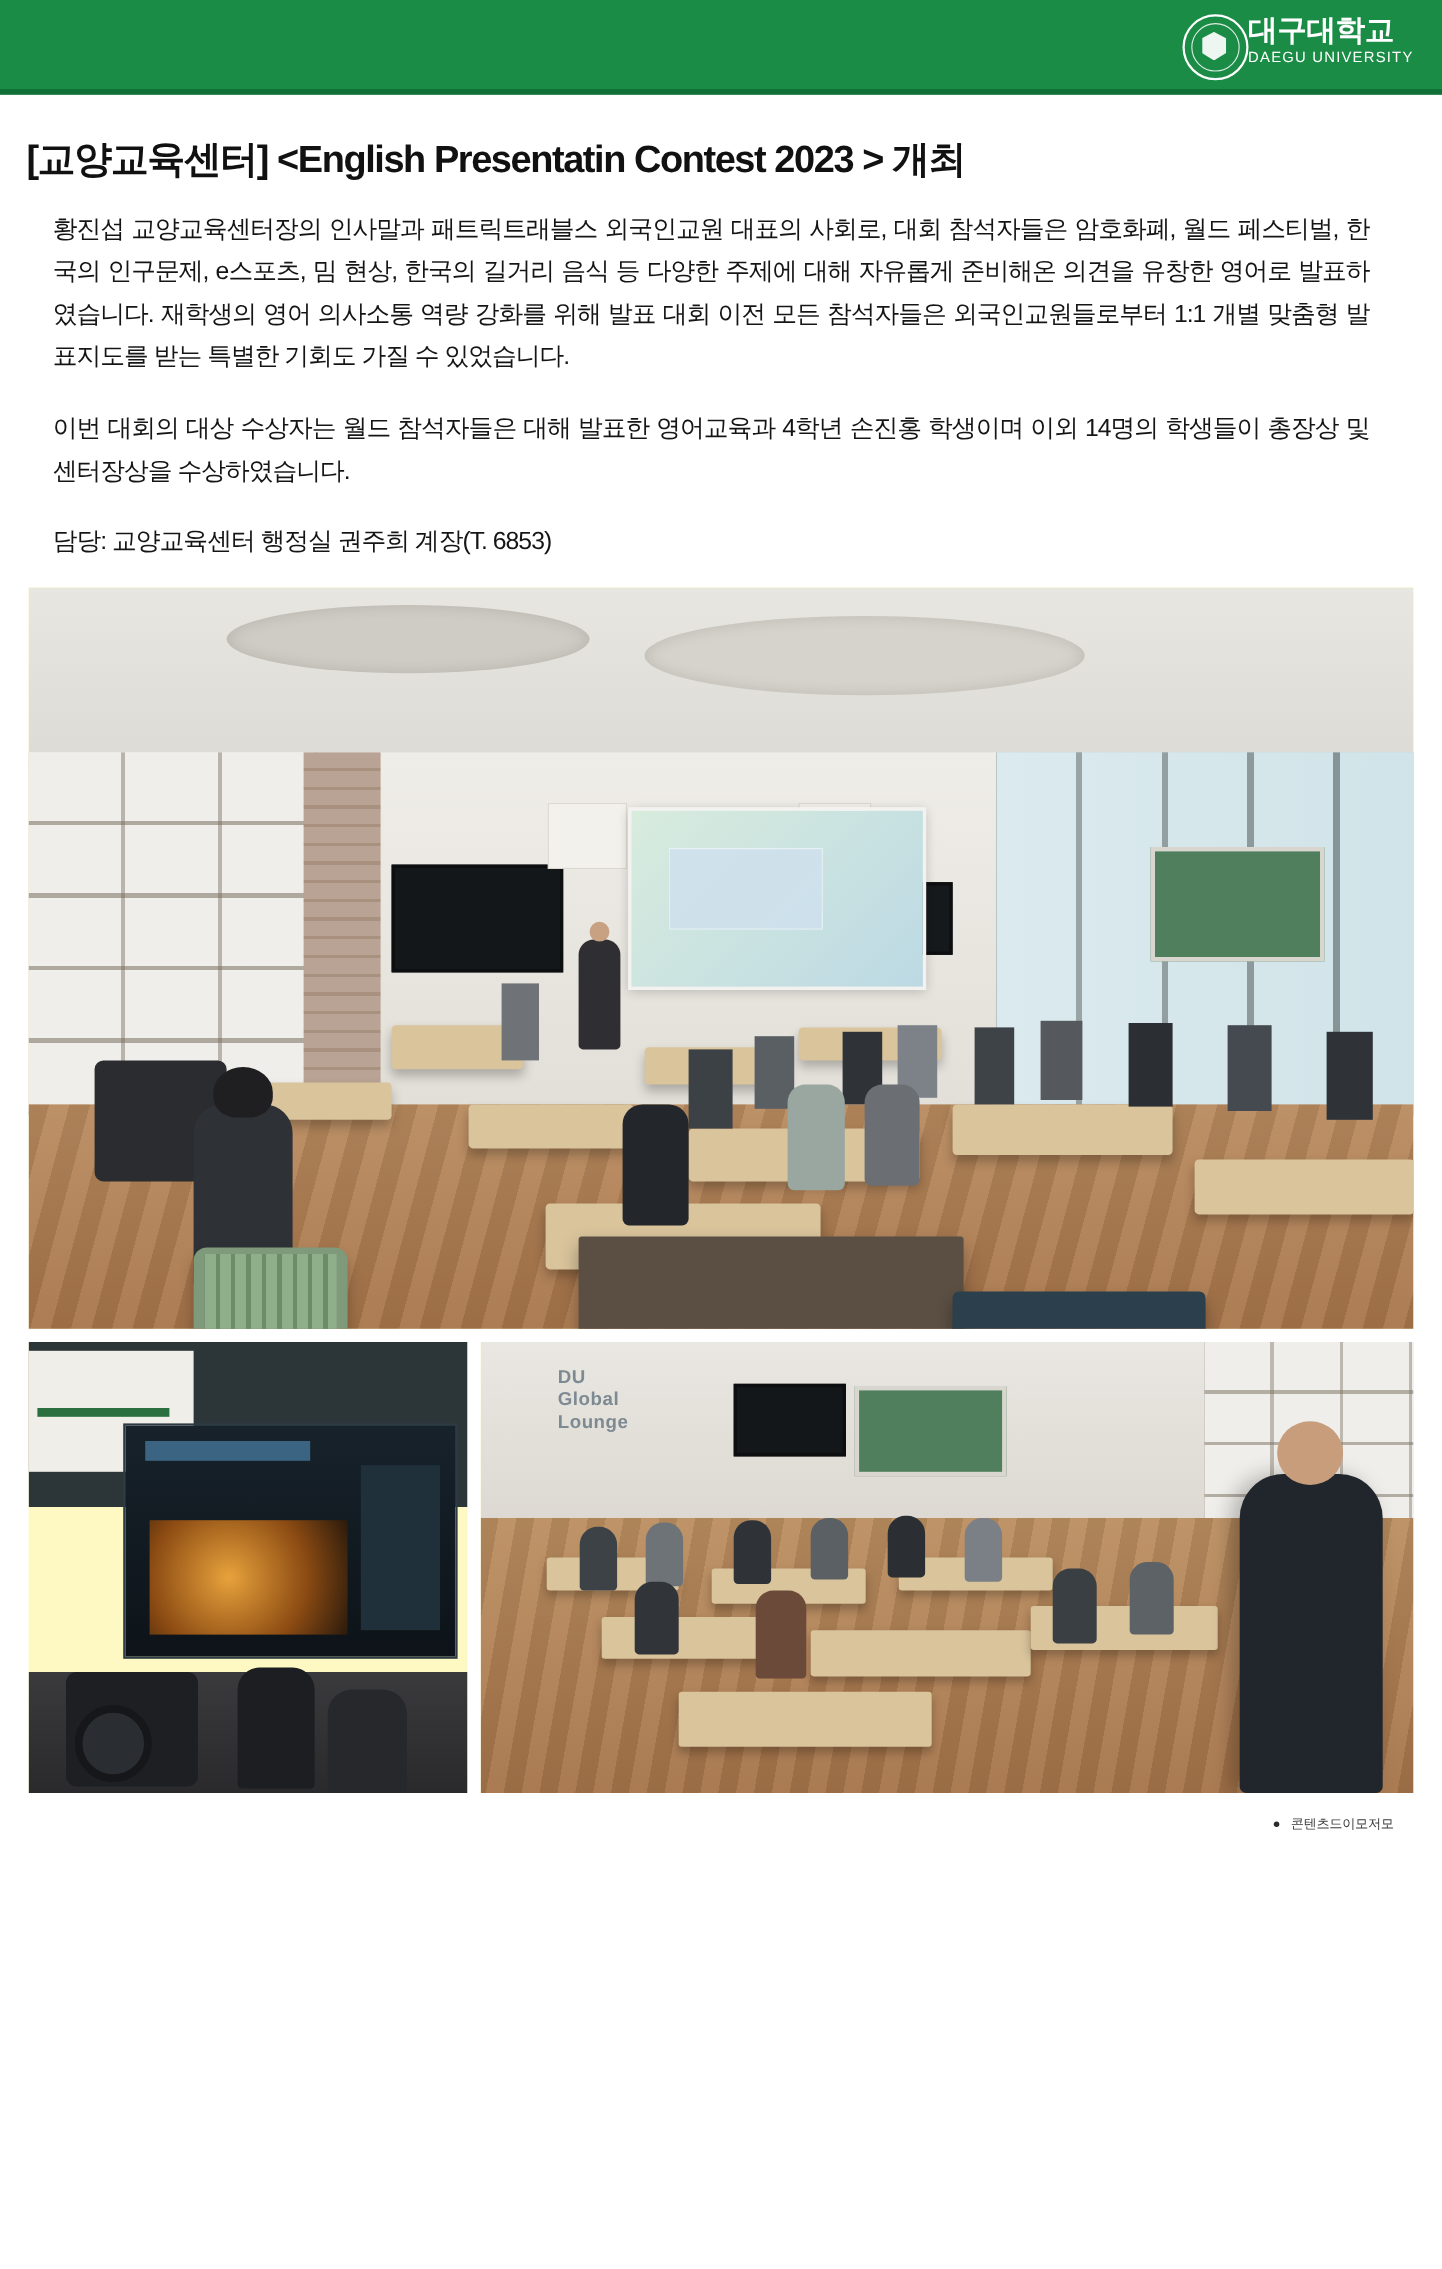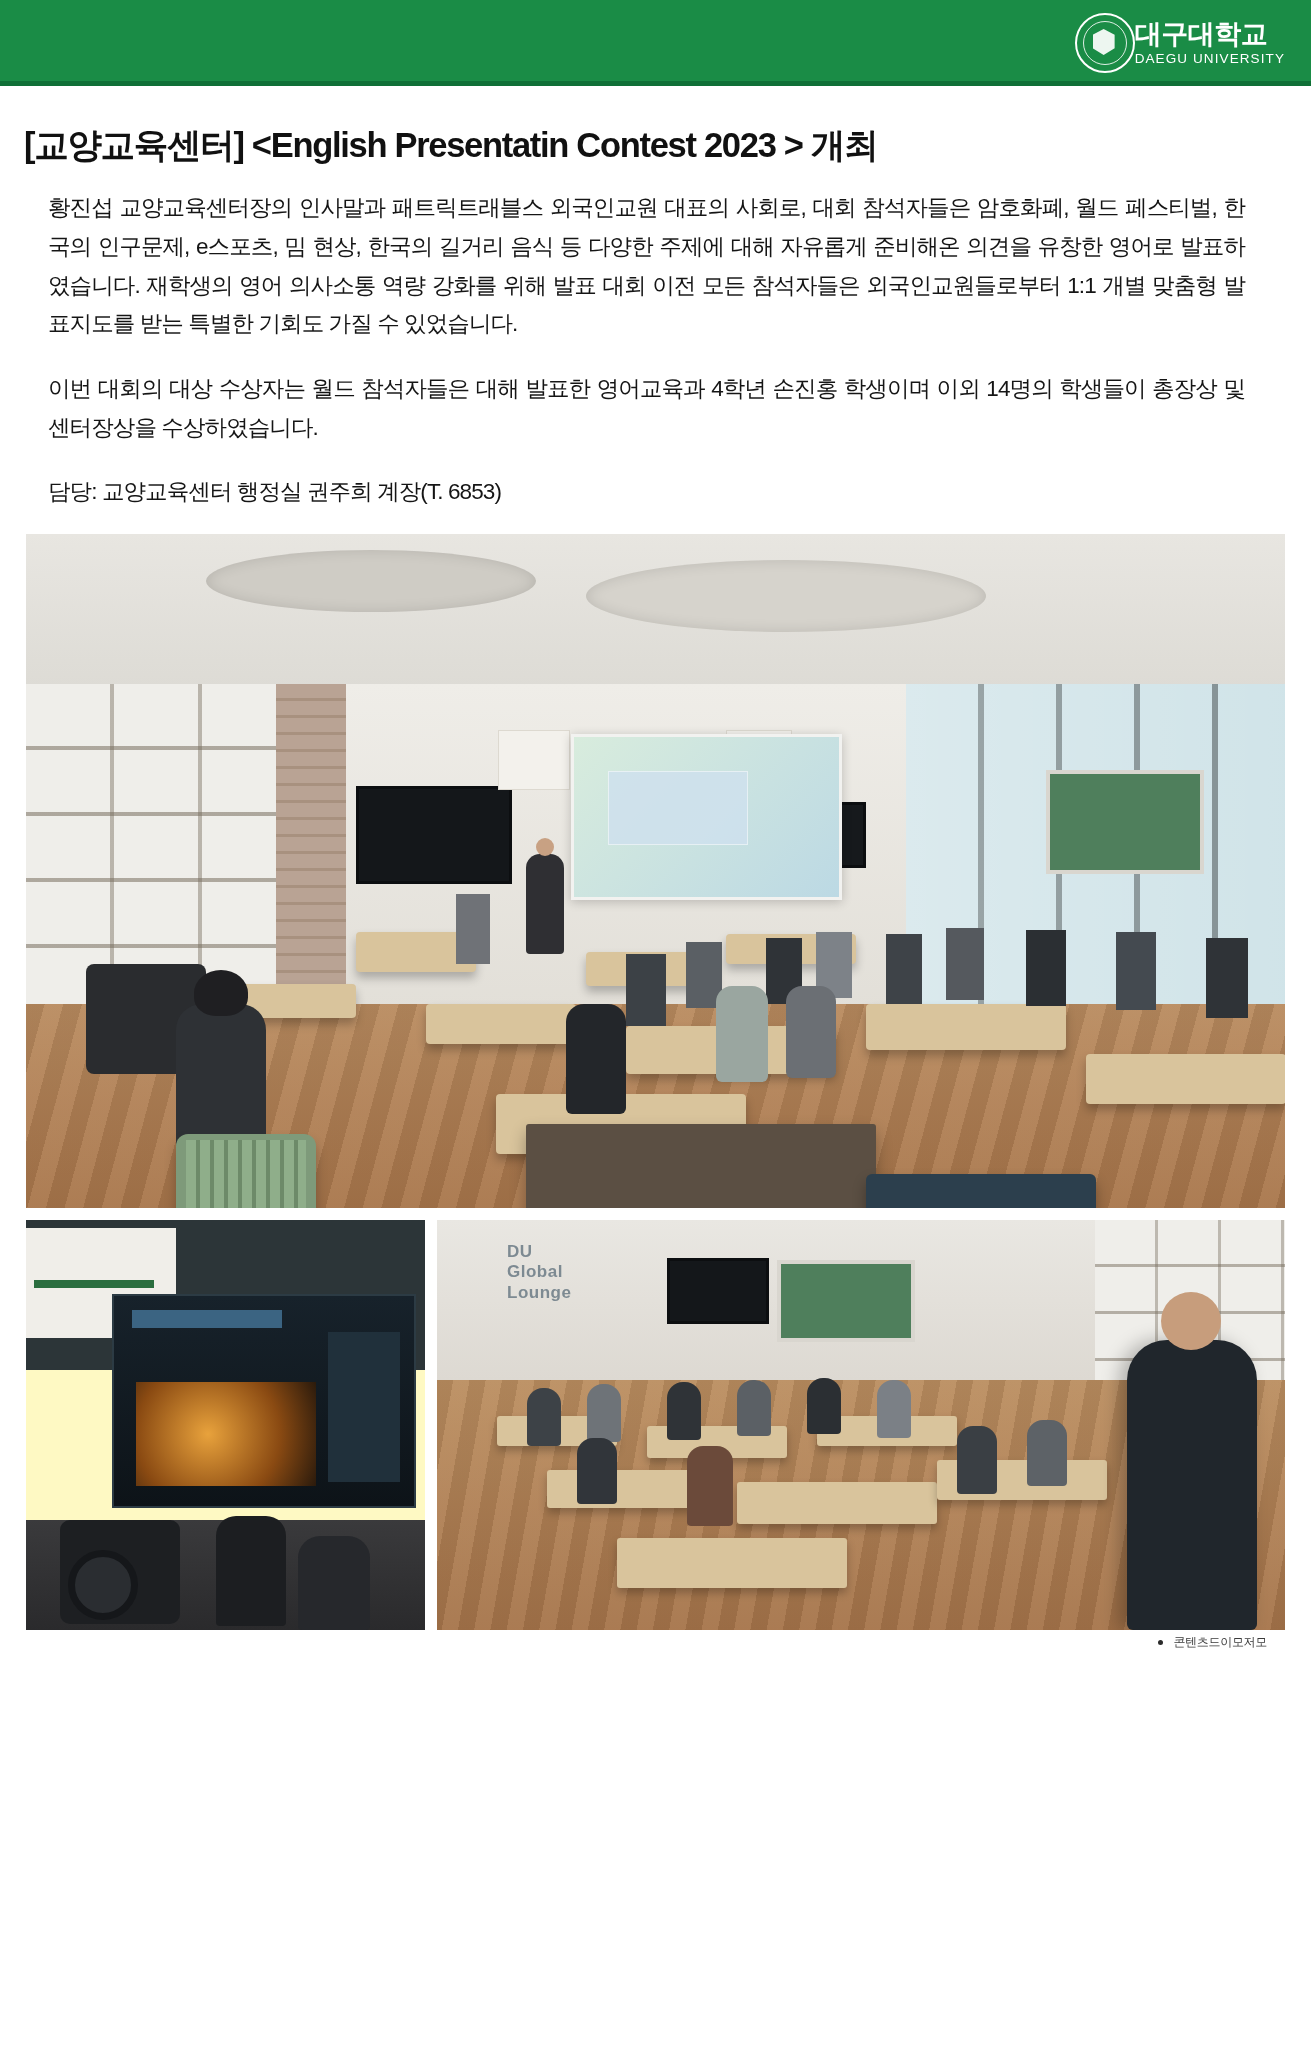--- a/index.html
+++ b/index.html
@@ -34,21 +34,21 @@
   }
   .header-band::after {
     content: "";
     position: absolute;
     left: 0; right: 0; bottom: 0;
     height: 5px;
     background: #0f6f36;
   }
   .logo-wrap {
     display: flex;
-    align-items: center;
+    align-items: flex-start;
   }
   .logo-seal {
     width: 56px;
     height: 56px;
     border-radius: 50%;
     background: #1a8c46;
     border: 2.5px solid #ffffff;
     position: relative;
     flex: 0 0 auto;
   }
@@ -384,21 +384,21 @@
     width: 60px; height: 58px; border-radius: 50%;
     background: #c79d7c;
   }
 
   
   .footer {
     display: flex;
     align-items: center;
     justify-content: flex-end;
     gap: 10px;
-    padding: 4px 44px 14px 0;
+    padding: 20px 44px 14px 0;
     box-sizing: border-box;
   }
   .footer .dot {
     width: 5px; height: 5px; border-radius: 50%;
     background: #2b2b2b; display: inline-block;
   }
   .footer .note {
     font-size: 12px;
     color: #3a3a3a;
     letter-spacing: -0.3px;

